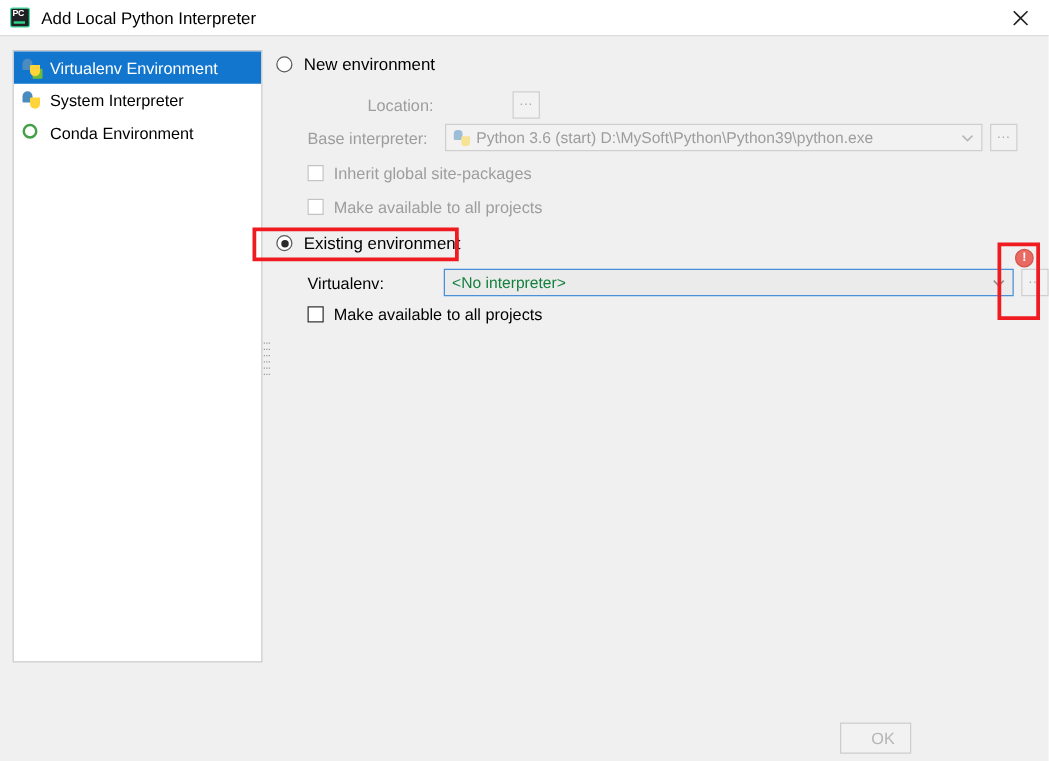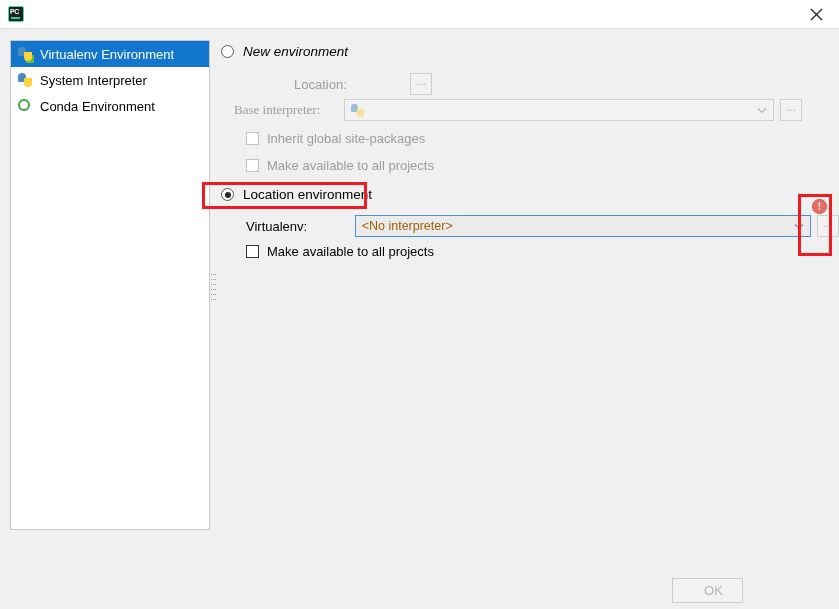--- a/index.html
+++ b/index.html
@@ -220,21 +220,21 @@
     align-items: center;
     padding: 0 6px;
     font-size: 12.5px;
     color: #9d9d9d;
     white-space: nowrap;
     overflow: hidden;
   }
   .textbox.focused {
     border: 1px solid #4a90d9;
     background: #ebebeb;
-    color: #a16207;
+    color: #15803d;
   }
   .combo-arrow {
     margin-left: auto;
     padding-left: 6px;
     display: flex;
     align-items: center;
   }
   .dots-btn {
     width: 22px; height: 22px;
     border: 1px solid #cfcfcf;
@@ -346,20 +346,21 @@
     border: 1px solid #999999;
     background: #f3f3f3;
     color: #000000;
   }
 </style>
 </head>
 <body>
 
 <div class="titlebar">
   <div class="title-icon"></div>
+  <div class="title-text">Add Local Python Interpreter</div>
   <div class="close-btn">
     <svg width="13" height="13" viewBox="0 0 13 13" aria-hidden="true">
       <path d="M1 1 L12 12 M12 1 L1 12" stroke="#222" stroke-width="1.3" fill="none"></path>
     </svg>
   </div>
 </div>
 
 <div class="dialog-body">
 
   <div class="sidebar">
@@ -387,36 +388,37 @@
     <i></i>
       <i></i>
       <i></i>
       <i></i>
       <i></i>
       <i></i>
   </div>
 
   <div class="right-pane">
 
-    <div class="radio-row" style="left:3px; top:15px;font-style:italic;">
+    <div class="radio-row" style="left:3px; top:15px;">
       <span class="radio"></span>
       <span class="radio-label">New environment</span>
     </div>
 
     <div class="field-row" style="left:28px; top:44px; width:593px;margin-left:48px;">
       <span class="field-label" style="width:110px;">Location:</span>
       <span class="dots-btn">
           <span>...</span>
         </span>
     </div>
 
-    <div class="field-row" style="left:16px; top:70px; width:593px;font-family:Liberation Serif, serif;">
+    <div class="field-row" style="left:28px; top:70px; width:593px;">
       <span class="field-label" style="width:110px;">Base interpreter:</span>
       <span class="textbox" style="width:430px;">
         <span class="pyicon-sm"></span>
+        <span>Python 3.6 (start) D:\MySoft\Python\Python39\python.exe</span>
         <span class="combo-arrow">
           <svg width="10" height="7" viewBox="0 0 10 7" aria-hidden="true">
             <path d="M1 1.5 L5 5.5 L9 1.5" stroke="#b6b6b6" stroke-width="1.2" fill="none"></path>
           </svg>
         </span>
       </span>
       <span class="dots-btn">
           <span>...</span>
         </span>
     </div>
@@ -426,21 +428,21 @@
       <span class="check-label">Inherit global site-packages</span>
     </div>
 
     <div class="check-row" style="left:28px; top:129px;">
       <span class="checkbox"></span>
       <span class="check-label">Make available to all projects</span>
     </div>
 
     <div class="radio-row" style="left:3px; top:158px;">
       <span class="radio checked"></span>
-      <span class="radio-label">Location environment</span>
+      <span class="radio-label">Existing environment</span>
     </div>
 
     <div class="field-row" style="left:28px; top:186px; width:593px;">
       <span class="field-label enabled" style="width:110px;">Virtualenv:</span>
       <span class="textbox focused" style="width:462px;">
         <span>&lt;No interpreter&gt;</span>
         <span class="combo-arrow">
           <svg width="10" height="7" viewBox="0 0 10 7" aria-hidden="true">
             <path d="M1 1.5 L5 5.5 L9 1.5" stroke="#8d8d8d" stroke-width="1.2" fill="none"></path>
           </svg>
@@ -460,15 +462,15 @@
 
   <div class="annot" style="left:202px; top:153px; width:165px; height:27px;"></div>
   <div class="annot" style="left:798px; top:165px; width:34px; height:62px;"></div>
   <div class="err-badge" style="left:812px; top:170px;">!</div>
 
   <div class="error-text">Interpreter field is empty</div>
 
 </div>
 
 <div class="footer">
-  <div class="btn" style="left:672px; top:14px; width:71px;padding-left:12px;">OK</div>
+  <div class="btn" style="left:672px; top:14px; width:57px;padding-left:12px;">OK</div>
   <div class="btn primary-enabled" style="left:751px; top:14px; width:72px;margin-top:33px;">Cancel</div>
 </div>
 
 </body></html>

